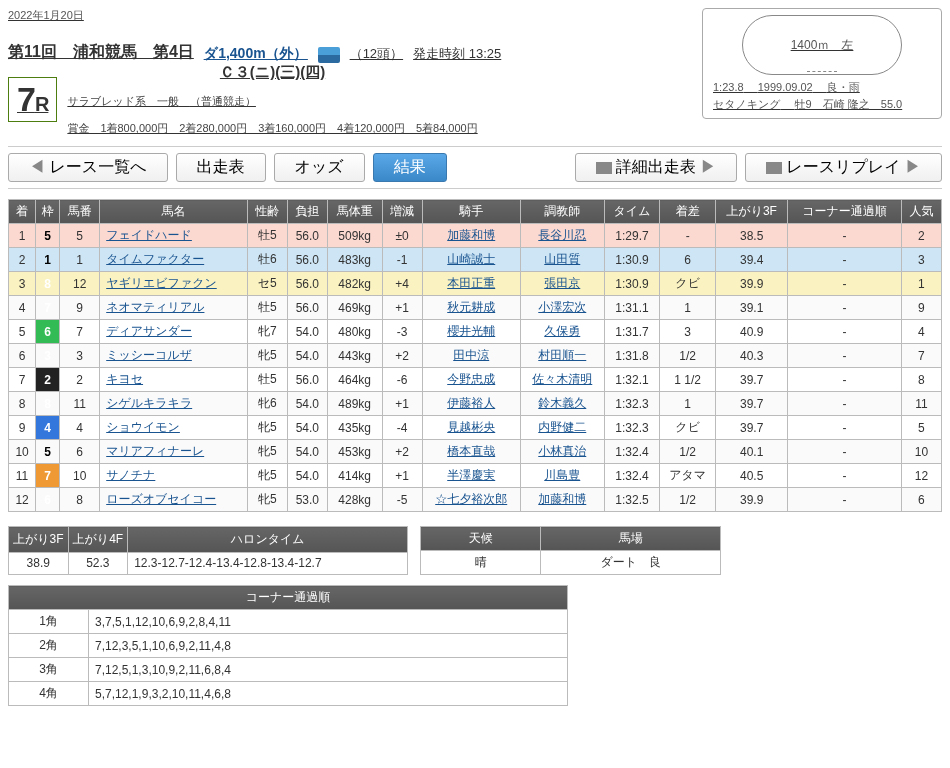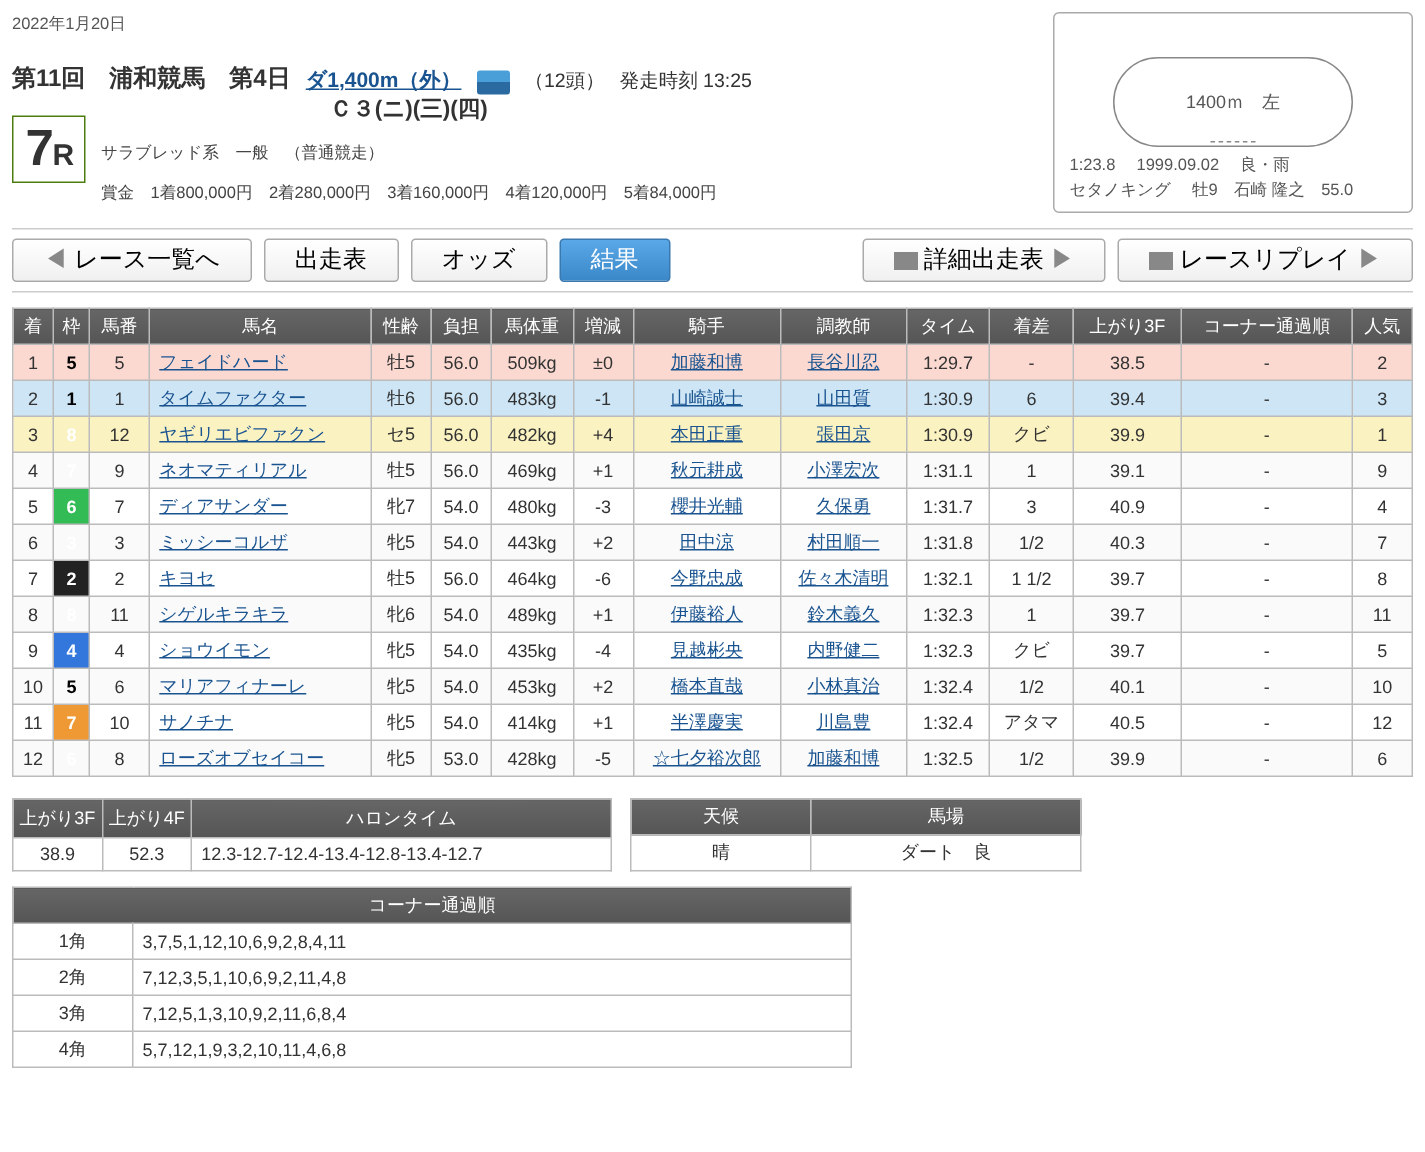--- a/index.html
+++ b/index.html
@@ -1,37 +1,37 @@
 <!DOCTYPE html>
 <html><head>
 <meta charset="utf-8">
 <style>
 * { box-sizing: border-box; margin: 0; padding: 0; }
 body { font-family: "Hiragino Kaku Gothic Pro", "Meiryo", sans-serif; font-size: 12px; background: #fff; color: #333; padding: 8px; width: 950px; }
 a { color: #1a5490; text-decoration: underline; cursor: pointer; }
 
-.header-row { display: flex; gap: 12px; align-items: flex-start; }
+.header-row { display: flex; gap: 12px; align-items: flex-start; text-decoration: underline; }
 .header-left { flex: 1; }
 .date { font-size: 11px; color: #555; }
 .title-line { display: flex; align-items: flex-end; gap: 10px; margin-top: 2px; }
 .meet-title { font-size: 16px; font-weight: bold; }
 .dist-link { color: #1a5490; font-size: 14px; font-weight: bold; text-decoration: underline; }
 .weather-icon { width: 22px; height: 16px; background: linear-gradient(to bottom, #4a9fd8 50%, #2a6aa0 50%); border-radius: 2px; display: inline-block; position: relative; }
 .horse-count { font-size: 13px; margin-top: 20px; }
 
 .race-box { border: 1px solid #4d7c0f; padding: 2px 8px; margin: 4px 0; display: inline-block; }
 .race-num-row { display: flex; align-items: center; gap: 10px; }
 .race-num { font-size: 34px; font-weight: bold; letter-spacing: -1px; }
 .race-num .r { font-size: 20px; }
 .class-info { font-size: 15px; font-weight: bold; text-align: center; }
 .sub-info { font-size: 11px; color: #444; margin-top: 12px; }
 
 .track-box { border: 1px solid #aaa; border-radius: 4px; padding: 6px 10px; width: 240px; font-size: 11px; color: #555; }
 .track-oval { display: flex; align-items: center; justify-content: center; margin-bottom: 4px; }
-.oval { width: 160px; height: 60px; border: 1px solid #888; border-radius: 30px; display: flex; align-items: center; justify-content: center; font-size: 12px; color: #555; position: relative; margin-top: 23px; }
+.oval { width: 160px; height: 60px; border: 1px solid #888; border-radius: 30px; display: flex; align-items: center; justify-content: center; font-size: 12px; color: #555; position: relative; }
 .oval::after { content: ""; position: absolute; bottom: -2px; left: 50%; width: 30px; height: 4px; border-top: 1px dashed #888; transform: translateX(-50%); }
 .track-rec { line-height: 1.5; }
 
 .nav-row { display: flex; align-items: center; gap: 8px; margin: 10px 0; border-top: 1px solid #ccc; border-bottom: 1px solid #ccc; padding: 6px 0; }
 .btn { background: linear-gradient(#fff,#f0f0f0); border: 1px solid #aaa; border-radius: 3px; padding: 3px 20px; font-size: 16px; cursor: pointer; }
 .btn.active { background: linear-gradient(#5aa8e8,#3a88c8); color: #fff; border-color: #3a78b0; }
 .spacer { flex: 1; }
 .chev { color: #888; }
 
 table { border-collapse: collapse; width: 100%; }

